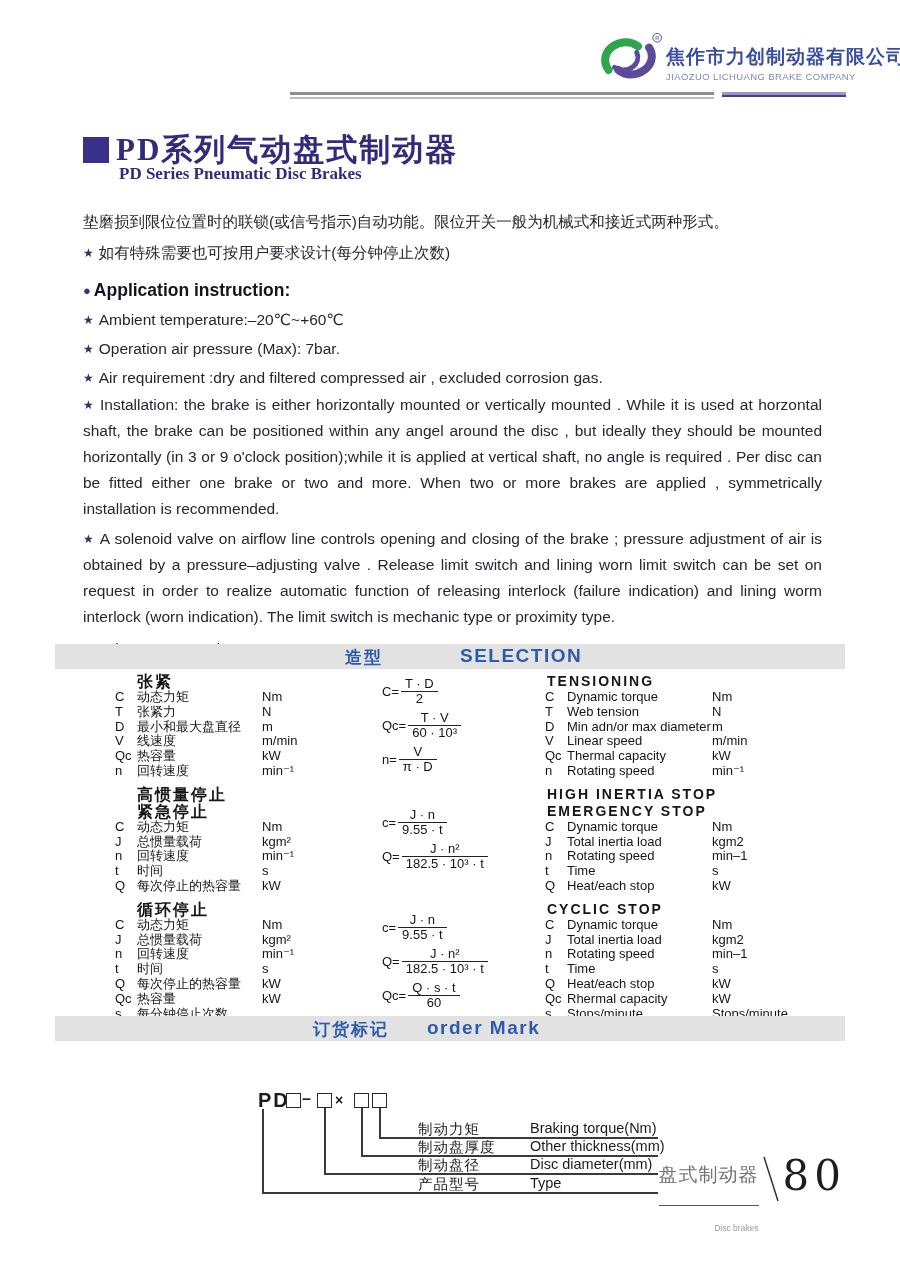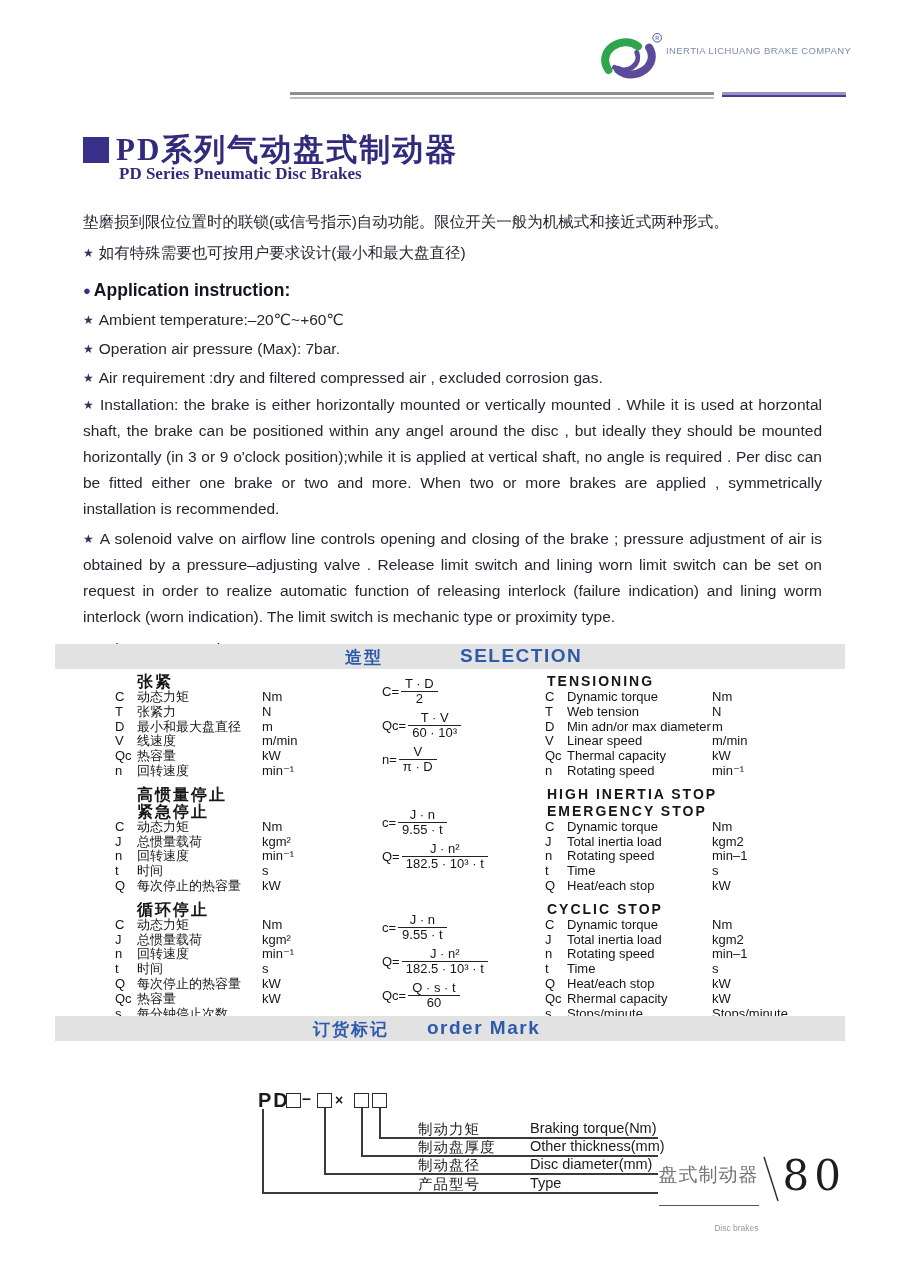--- a/index.html
+++ b/index.html
@@ -90,35 +90,36 @@
   <div class="logo">
     <svg viewBox="0 0 110 92" width="68" height="60">
       <path d="M20 62 C 0 32, 42 4, 68 24" stroke="#2FA64E" stroke-width="13" fill="none" stroke-linecap="round"></path>
       <path d="M86 26 C 104 54, 62 84, 36 62" stroke="#5C4B9B" stroke-width="13" fill="none" stroke-linecap="round"></path>
       <path d="M30 58 C 52 70, 74 52, 66 34" stroke="#5C4B9B" stroke-width="8" fill="none" stroke-linecap="round"></path>
       <circle cx="99" cy="10" r="7" fill="none" stroke="#3A4E9F" stroke-width="1.5"></circle>
       <text x="99" y="13.5" font-size="9" text-anchor="middle" fill="#3A4E9F" font-family="sans-serif">R</text>
     </svg>
   </div>
   <div class="company">
-    <div class="company-en">INERTIA LICHUANG BRAKE COMPANY</div>
+    <div class="company-cn">焦作市力创制动器有限公司</div>
+    <div class="company-en">JIAOZUO LICHUANG BRAKE COMPANY</div>
   </div>
   <div class="rule-gray"></div>
   <div class="rule-purple"></div>
 
   <div class="title-row">
     <div class="title-square"></div>
     <div class="title-cn">PD系列气动盘式制动器</div>
   </div>
   <div class="title-en">PD Series Pneumatic Disc Brakes</div>
 
   <div class="content">
     <div class="intro-line">垫磨损到限位位置时的联锁(或信号指示)自动功能。限位开关一般为机械式和接近式两种形式。</div>
     <div class="intro-line">
-      <span class="star">★</span><span>如有特殊需要也可按用户要求设计(最小和最大盘直径)</span>
+      <span class="star">★</span><span>如有特殊需要也可按用户要求设计(每分钟停止次数)</span>
     </div>
     <div class="app-heading">
       <span class="dot">●</span><span>Application instruction:</span>
     </div>
     <div class="app-item">
       <span class="star">★</span><span>Ambient temperature:–20℃~+60℃</span>
     </div>
     <div class="app-item">
       <span class="star">★</span><span>Operation air pressure (Max): 7bar.</span>
     </div>

